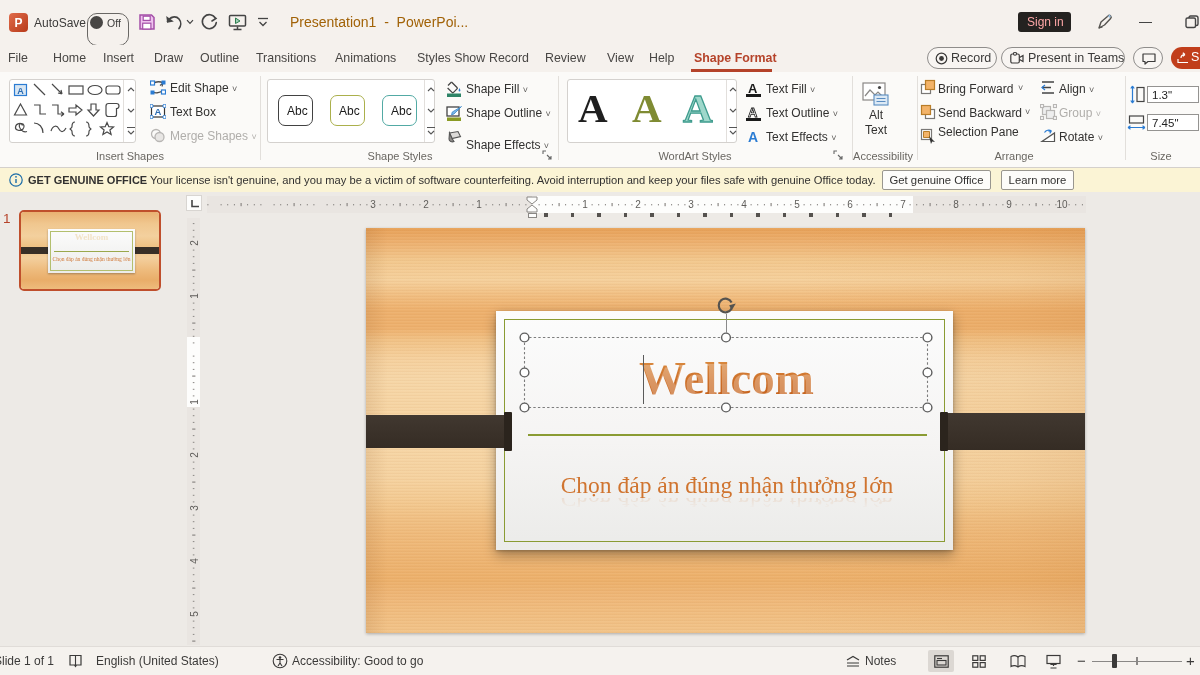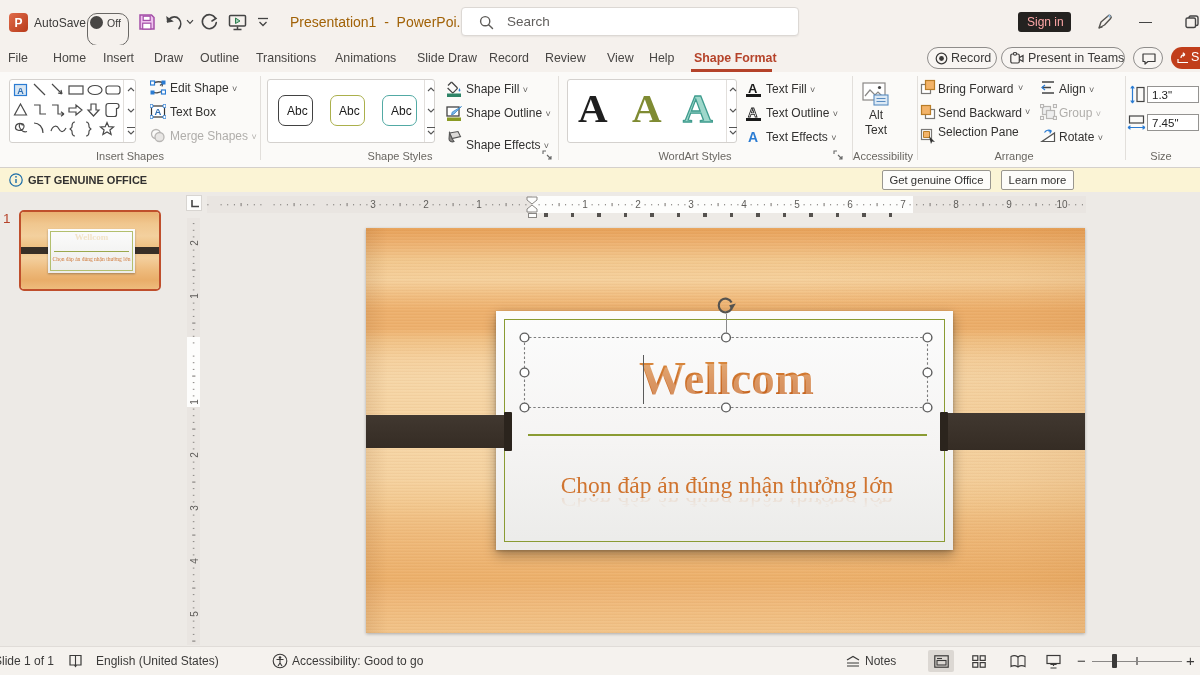--- a/index.html
+++ b/index.html
@@ -70,27 +70,20 @@
   <svg class="abs" style="left:228px;top:13px" width="19" height="19" viewBox="0 0 19 19">
     <rect x="1.5" y="2.5" width="16" height="10.5" rx="1" fill="none" stroke="#444" stroke-width="1.5"></rect>
     <path d="M7.5 5 L12 8 L7.5 10.5 z" fill="#9fcfb5" stroke="#2e7d4f" stroke-width="1"></path>
     <path d="M9.5 13.5 v3 M5.5 16.5 h8" stroke="#444" stroke-width="1.5"></path>
   </svg>
   <svg class="abs" style="left:257px;top:17px" width="12" height="11" viewBox="0 0 12 11">
     <path d="M1 1.5 h10" stroke="#444" stroke-width="1.3"></path>
     <path d="M2.5 5 L6 8.5 L9.5 5" fill="none" stroke="#444" stroke-width="1.3"></path>
   </svg>
   <div class="t" style="left:290px;top:14px;font-size:14px;color:#a16207;">Presentation1&nbsp; -&nbsp; PowerPoi...</div>
-  <div class="abs" style="left:461px;top:7px;width:338px;height:29px;background:#fff;border:1px solid #dcd8d4;border-radius:4px;box-shadow:0 1px 2px rgba(0,0,0,.06);">
-    <svg class="abs" style="left:17px;top:7px" width="15" height="15" viewBox="0 0 15 15">
-      <circle cx="6.2" cy="6.2" r="4.6" fill="none" stroke="#5d5b58" stroke-width="1.4"></circle>
-      <path d="M9.7 9.7 L13.5 13.5" stroke="#5d5b58" stroke-width="1.4" stroke-linecap="round"></path>
-    </svg>
-    <div class="t" style="left:45px;top:6px;font-size:13.5px;color:#605e5c;">Search</div>
-  </div>
   <div class="abs" style="left:1018px;top:12px;width:53px;height:20px;background:#242220;border-radius:3px;">
     <div class="t" style="left:9px;top:3px;font-size:12px;color:#fca5a5;">Sign in</div>
   </div>
   <svg class="abs" style="left:1094px;top:12px" width="21" height="21" viewBox="0 0 21 21">
     <path d="M5 16 L7 10 L14 4 a1.8 1.8 0 0 1 2.6 2.6 L10.5 13 z" fill="none" stroke="#55534f" stroke-width="1.4" stroke-linejoin="round"></path>
     <path d="M5 16 l3.5 -1" stroke="#55534f" stroke-width="1.3"></path>
     <path d="M15.5 2 l.6 1.6 1.6 .6 -1.6 .6 -.6 1.6 -.6 -1.6 -1.6 -.6 1.6 -.6 z" fill="#9cc3e5"></path>
   </svg>
   <div class="abs" style="left:1139px;top:21.5px;width:13px;height:1.6px;background:#444;"></div>
   <svg class="abs" style="left:1185px;top:15px" width="15" height="14" viewBox="0 0 15 14">
@@ -100,21 +93,21 @@
 </div>
 
 <div class="abs" id="tabsrow">
   <div class="tab" style="left:8px;">File</div>
   <div class="tab" style="left:53px;">Home</div>
   <div class="tab" style="left:103px;">Insert</div>
   <div class="tab" style="left:154px;">Draw</div>
   <div class="tab" style="left:200px;">Outline</div>
   <div class="tab" style="left:256px;">Transitions</div>
   <div class="tab" style="left:335px;">Animations</div>
-  <div class="tab" style="left:417px;">Slide Draw</div>
+  <div class="tab" style="left:417px;">Styles Show</div>
   <div class="tab" style="left:489px;">Record</div>
   <div class="tab" style="left:545px;">Review</div>
   <div class="tab" style="left:607px;">View</div>
   <div class="tab" style="left:649px;">Help</div>
   <div class="tab" style="left:694px;color:#b5432a;font-weight:bold;">Shape Format</div>
   <div class="abs" style="left:691px;top:24px;width:81px;height:2.5px;background:#b5432a;"></div>
   <div class="abs" style="left:927px;top:2px;width:70px;height:22px;border:1px solid #8f8d8b;border-radius:12px;background:#f8f5f2;">
     <svg class="abs" style="left:7px;top:4px" width="13" height="13" viewBox="0 0 13 13">
       <circle cx="6.5" cy="6.5" r="5.3" fill="none" stroke="#3b3a39" stroke-width="1.2"></circle>
       <circle cx="6.5" cy="6.5" r="2.4" fill="#3b3a39"></circle>
@@ -365,20 +358,21 @@
   <div class="glabel" style="left:1161px;">Size</div>
 </div>
 
 <div class="abs" id="msgbar">
   <svg class="abs" style="left:9px;top:5px" width="14" height="14" viewBox="0 0 14 14">
     <circle cx="7" cy="7" r="6.2" fill="none" stroke="#1b6ca8" stroke-width="1.2"></circle>
     <path d="M7 6 v4" stroke="#1b6ca8" stroke-width="1.4"></path>
       <circle cx="7" cy="3.8" r="0.9" fill="#1b6ca8"></circle>
   </svg>
   <div class="t" style="left:28px;top:6px;font-size:11px;font-weight:bold;color:#323130;">GET GENUINE OFFICE</div>
+  <div class="t" style="left:150px;top:6px;font-size:11.2px;color:#323130;">Your license isn't genuine, and you may be a victim of software counterfeiting. Avoid interruption and keep your files safe with genuine Office today.</div>
   <div class="abs" style="left:882px;top:2px;width:109px;height:20px;background:#fdfcfa;border:1px solid #99968f;border-radius:2px;text-align:center;">
     <div style="margin-top:3px;font-size:11.3px;color:#323130;">Get genuine Office</div>
   </div>
   <div class="abs" style="left:1001px;top:2px;width:73px;height:20px;background:#fdfcfa;border:1px solid #99968f;border-radius:2px;text-align:center;">
     <div style="margin-top:3px;font-size:11.3px;color:#323130;">Learn more</div>
   </div>
 </div>
 
 <div class="abs" id="work">
 

